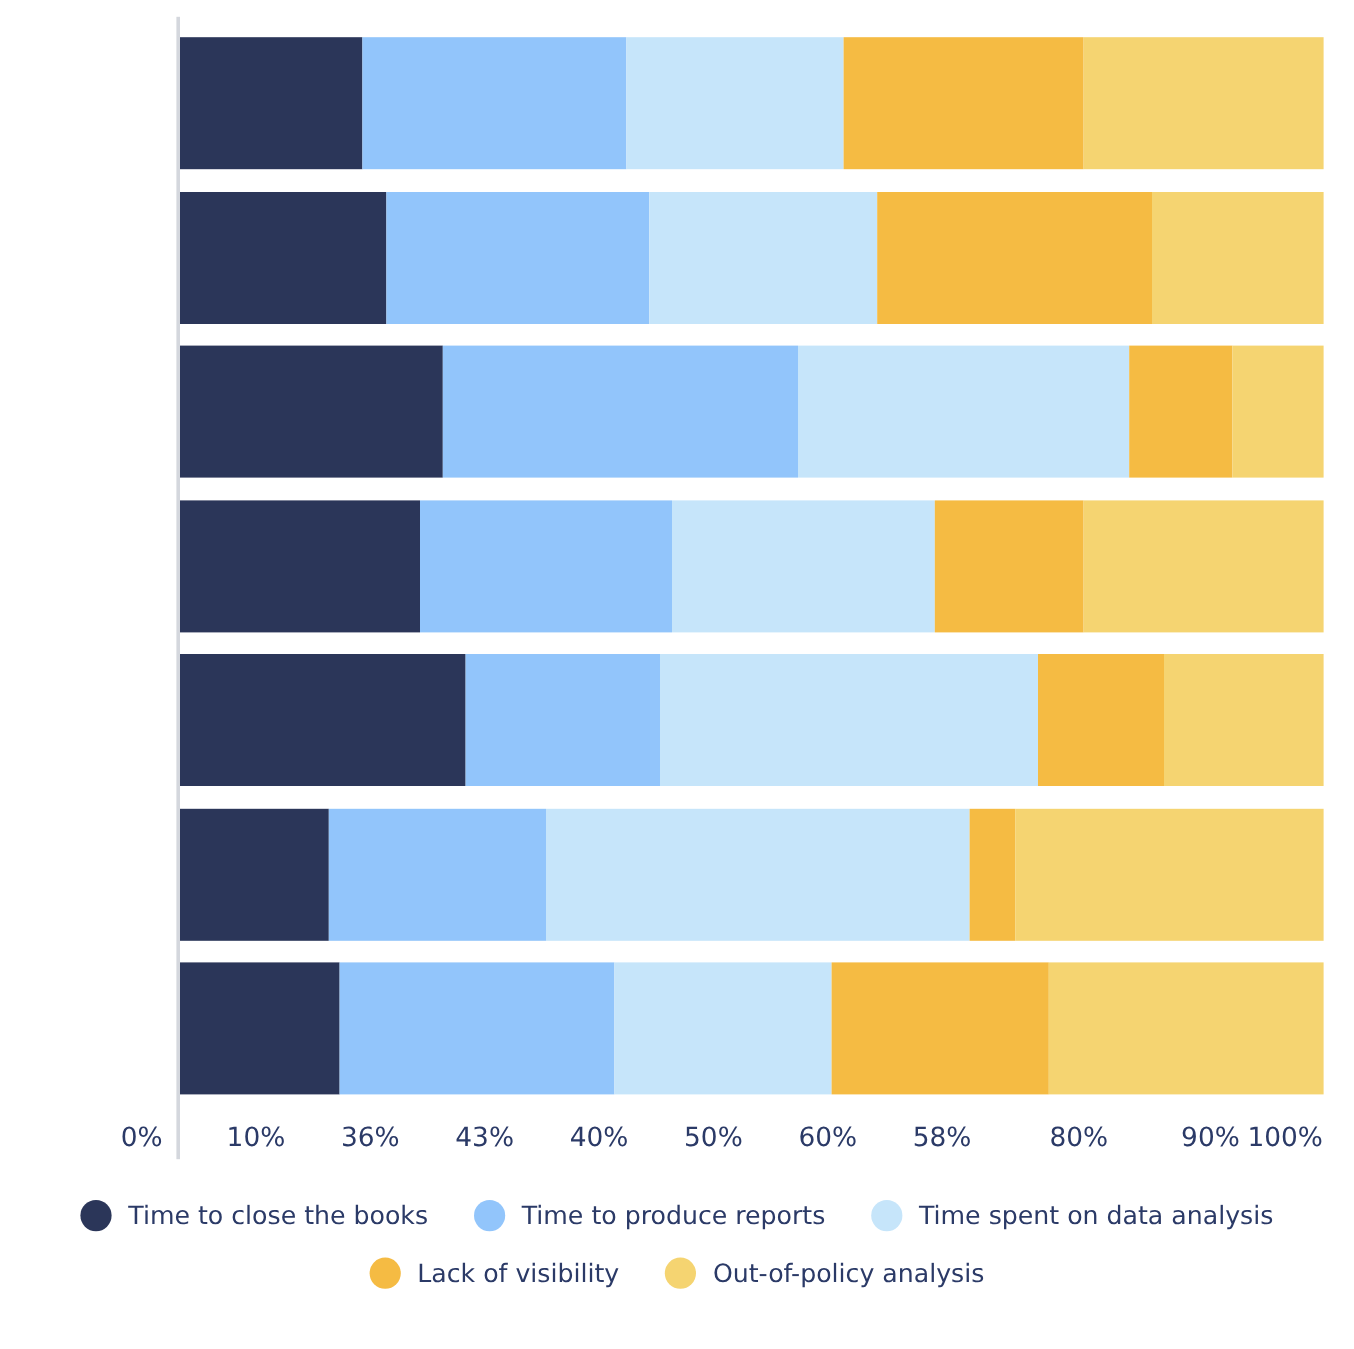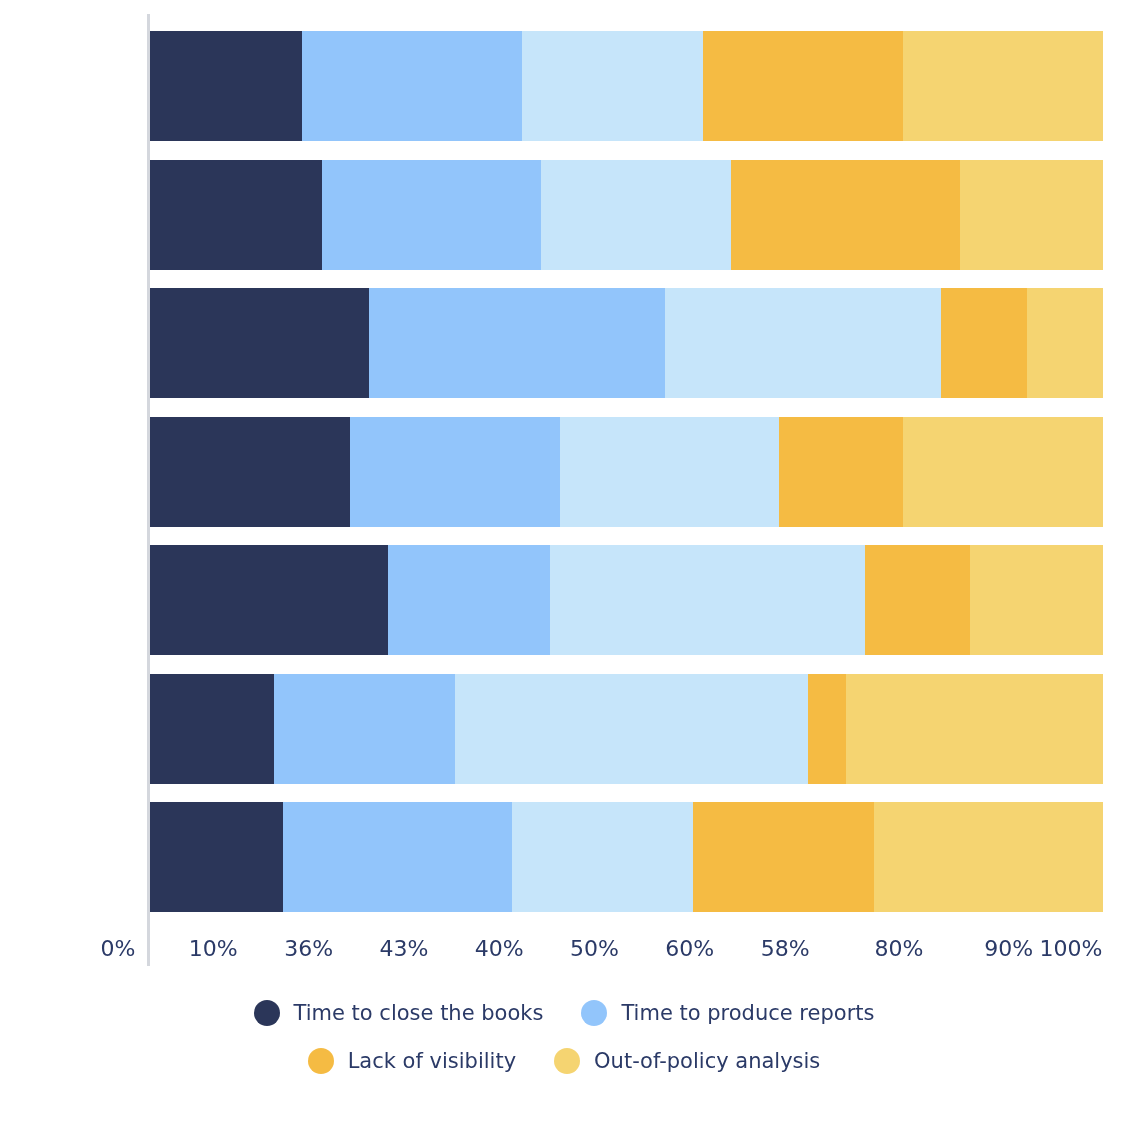--- a/index.html
+++ b/index.html
@@ -180,20 +180,24 @@
   <div id="legend">
       <div class="legend-row row-1">
         <div class="legend-item">
           <span class="legend-swatch" style="background: rgb(43, 54, 89);"></span>
           <span class="legend-text">Time to close the books</span>
         </div>
         <div class="legend-item">
           <span class="legend-swatch" style="background: rgb(146, 197, 251);"></span>
           <span class="legend-text">Time to produce reports</span>
         </div>
+        <div class="legend-item">
+          <span class="legend-swatch" style="background: rgb(198, 229, 250);"></span>
+          <span class="legend-text">Time spent on data analysis</span>
+        </div>
       </div>
       <div class="legend-row">
         <div class="legend-item">
           <span class="legend-swatch" style="background: rgb(245, 187, 67);"></span>
           <span class="legend-text">Lack of visibility</span>
         </div>
         <div class="legend-item">
           <span class="legend-swatch" style="background: rgb(245, 212, 113);"></span>
           <span class="legend-text">Out-of-policy analysis</span>
         </div>

